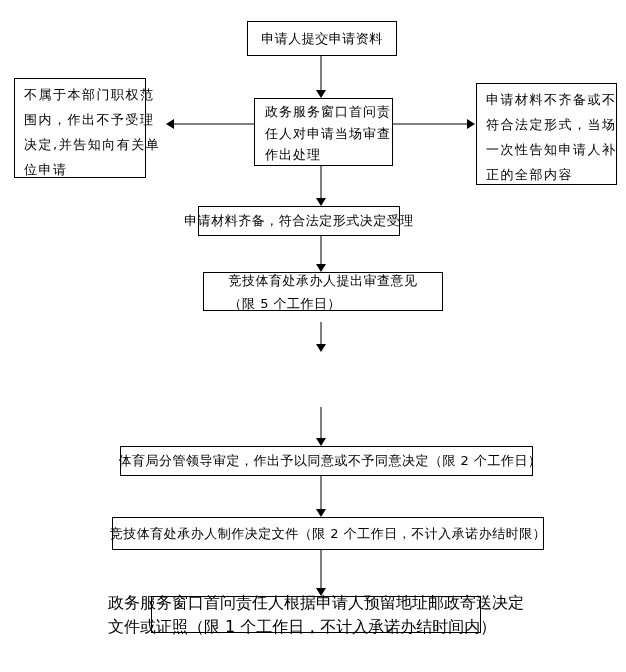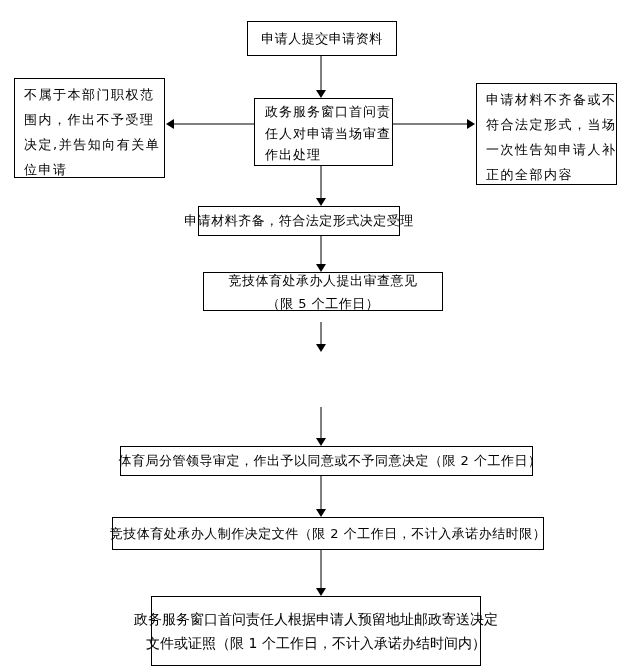--- a/index.html
+++ b/index.html
@@ -17,36 +17,36 @@
     box-sizing: border-box;
     border: 1.5px solid #000000;
     background: #ffffff;
     white-space: pre;
     letter-spacing: 0.5px;
   }
   .node.centered {
     display: flex;
     align-items: center;
     justify-content: center;
-    text-align: center;
+    text-align: left;
   }
   .node.leftalign {
     text-align: left;
   }
   
   #n-submit        { left: 247px; top: 21px;  width: 150px; height: 35px; }
-  #n-left          { left: 14px;  top: 78px;  width: 151px; height: 100px; line-height: 25px; padding: 3px 0 0 9px;  letter-spacing: 1.5px; }
+  #n-left          { left: 14px;  top: 78px;  width: 132px; height: 100px; line-height: 25px; padding: 3px 0 0 9px;  letter-spacing: 1.5px; }
   #n-center        { left: 254px; top: 98px;  width: 139px; height: 68px;  line-height: 21.5px; padding: 2px 0 0 10px; letter-spacing: 1px; }
   #n-right         { left: 476px; top: 83px;  width: 141px; height: 102px; line-height: 25px; padding: 3px 0 0 9px;  letter-spacing: 1.5px; }
   #n-accept        { left: 198px; top: 206px; width: 202px; height: 30px; }
   #n-handler       { left: 203px; top: 272px; width: 240px; height: 39px;  line-height: 23px; }
   #n-director      { left: 202px; top: 352px; width: 241px; height: 55px;  line-height: 24px; }
   #n-leader        { left: 120px; top: 446px; width: 413px; height: 30px; padding-left: 7px; }
   #n-document      { left: 112px; top: 517px; width: 432px; height: 33px; }
-  #n-mail          { left: 151px; top: 596px; width: 330px; height: 70px;  line-height: 24px; font-size: 14px; letter-spacing: 0; }
+  #n-mail          { left: 151px; top: 596px; width: 330px; height: 37px;  line-height: 24px; font-size: 16px; letter-spacing: 0; }
 
   
   .vline { position: absolute; width: 2px; background: #7f7f7f; left: 320px; }
   .hline { position: absolute; height: 2px; background: #7f7f7f; top: 123px; }
   .head-down {
     position: absolute; left: 316px; width: 0; height: 0;
     border-left: 5px solid transparent; border-right: 5px solid transparent;
     border-top: 8px solid #000000;
   }
   .head-left {

